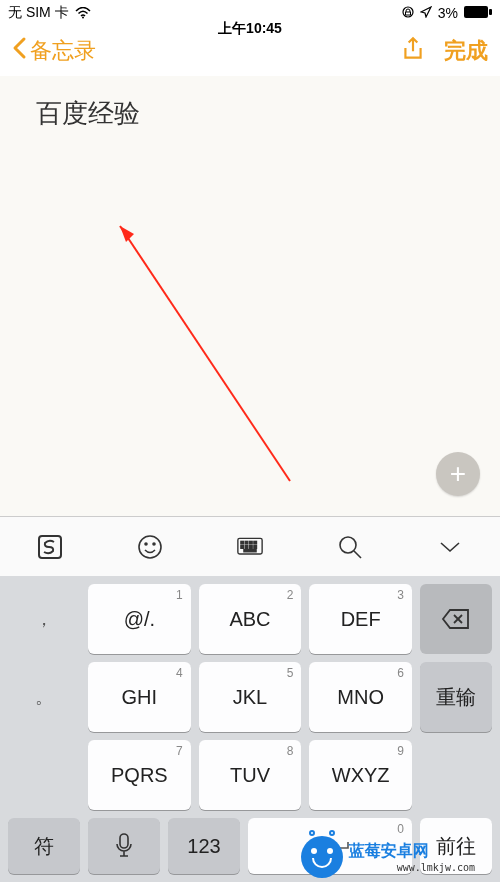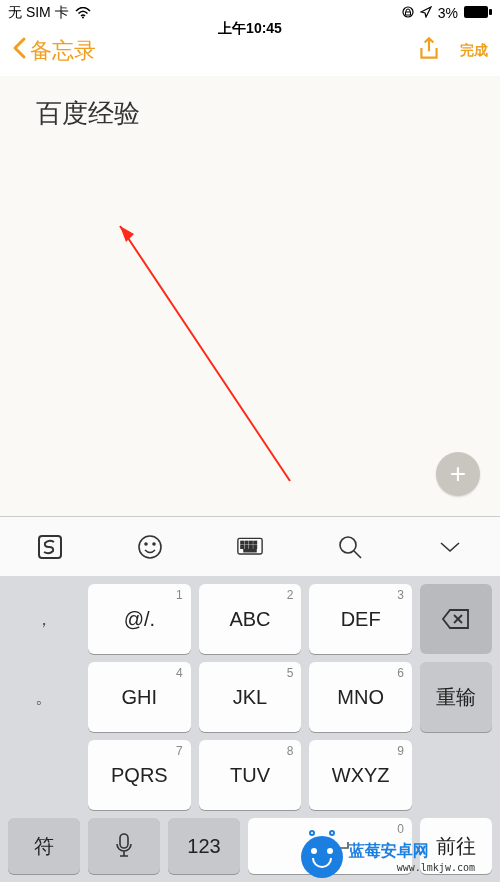--- a/index.html
+++ b/index.html
@@ -9,21 +9,21 @@
   .status-bar { height: 26px; display: flex; align-items: center; justify-content: space-between; padding: 0 8px; font-size: 14px; font-weight: 500; color: #000; }
   .status-left, .status-right { display: flex; align-items: flex-end; gap: 6px; }
   .status-center { position: absolute; left: 50%; transform: translateX(-50%); font-weight: 600; margin-top: 32px; }
 
   
   .nav-bar { height: 50px; display: flex; align-items: center; justify-content: space-between; padding: 0 12px; }
   .nav-left { display: flex; align-items: center; gap: 2px; color: #f0a020; font-size: 22px; }
   .nav-right { display: flex; align-items: center; gap: 18px; }
   .nav-title { font-size: 22px; color: #f0a020; }
   .share-icon svg { width: 26px; height: 26px; stroke: #f0a020; fill: none; stroke-width: 2; }
-  .done-btn { color: #f0a020; font-size: 14px; font-weight: 600; text-align: right; }
+  .done-btn { color: #f0a020; font-size: 22px; font-weight: 600; text-align: right; }
 
   
   .note-area { position: relative; height: 440px; background: #faf9f5; padding: 20px 36px; }
   .note-text { font-size: 26px; color: #333; font-weight: 400; }
   .arrow-svg { position: absolute; top: 140px; left: 110px; }
   .plus-fab { position: absolute; bottom: 20px; right: 20px; width: 44px; height: 44px; border-radius: 50%; background: #c9c6c0; display: flex; align-items: center; justify-content: center; box-shadow: 0 1px 2px rgba(0,0,0,.15); }
   .plus-fab span { color: #fff; font-size: 28px; line-height: 1; }
 
   
   .kb-toolbar { height: 60px; background: #fafafa; border-top: 1px solid #ccc; display: flex; align-items: center; justify-content: space-around; }

